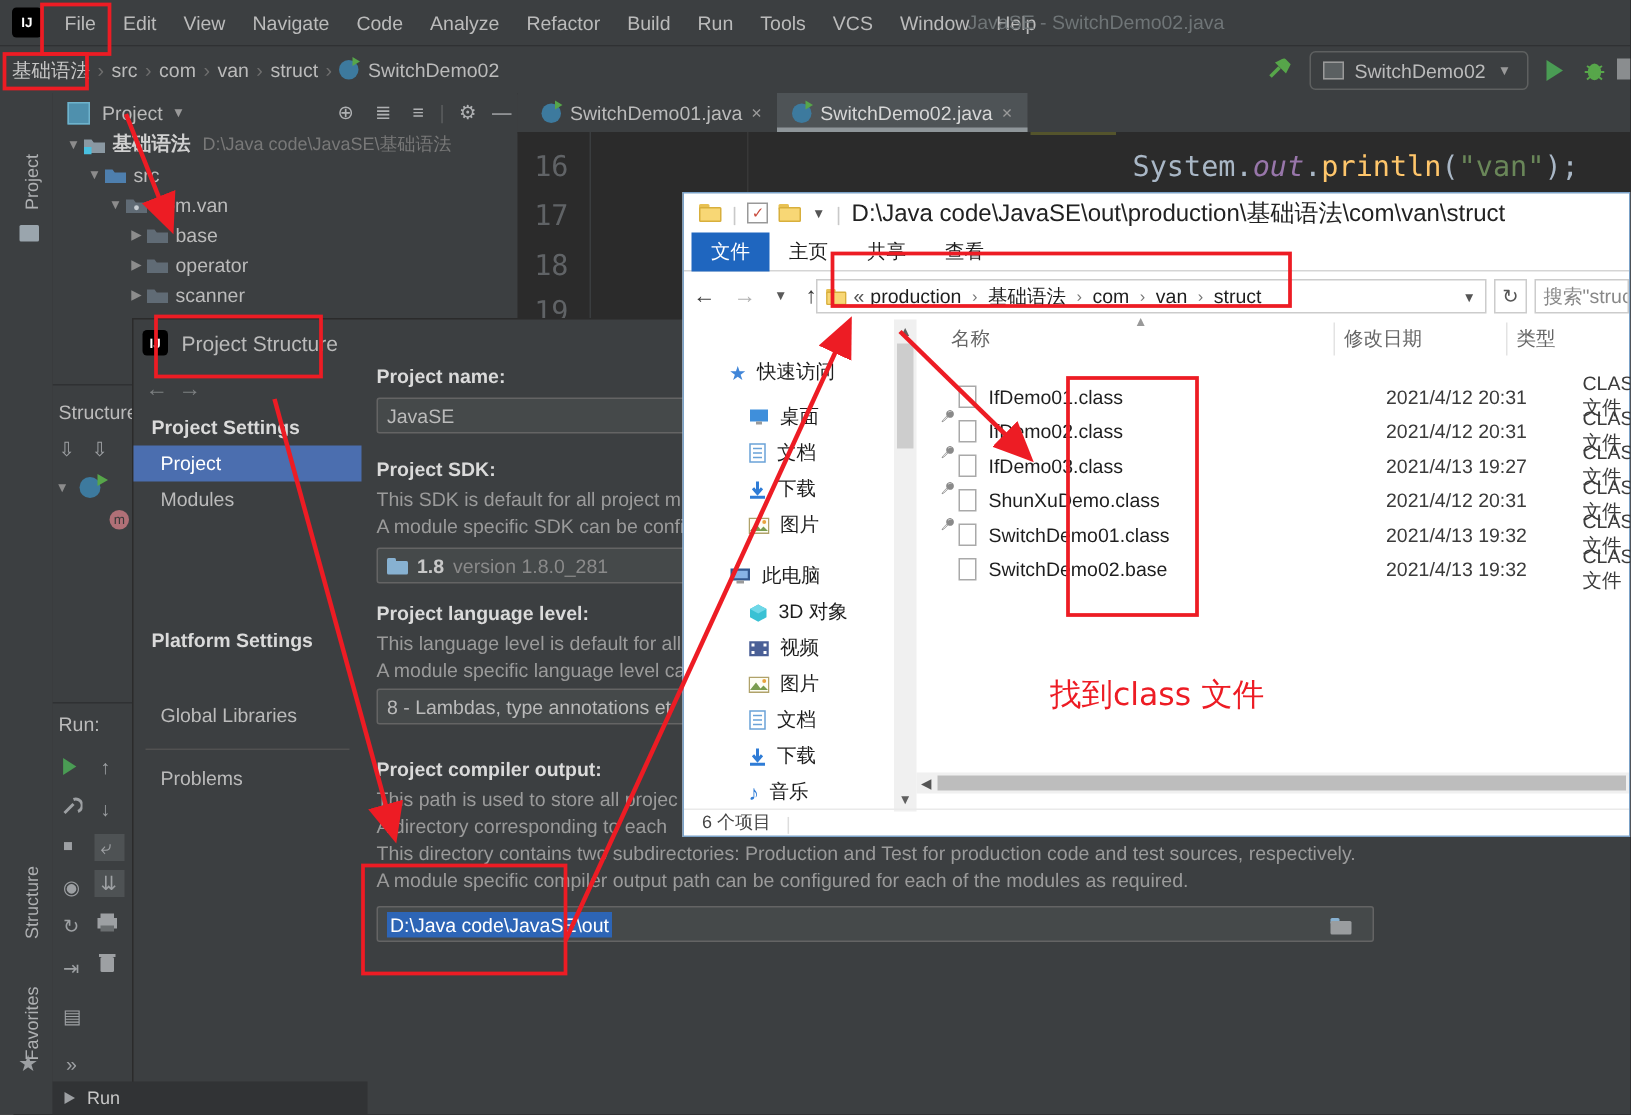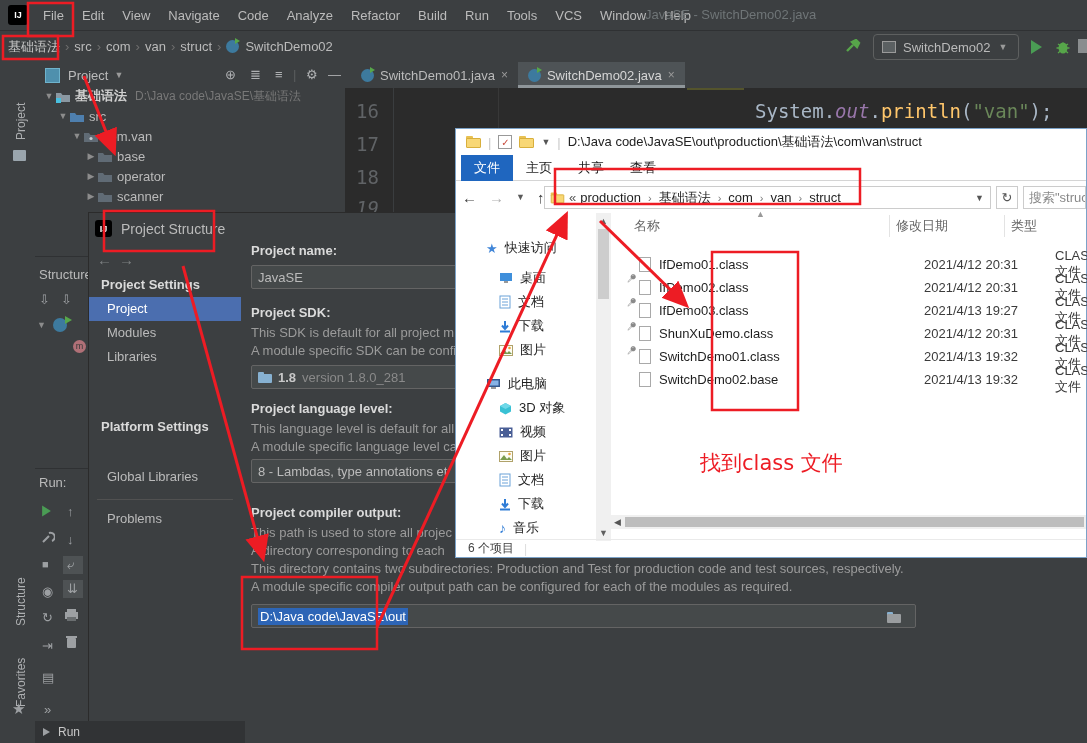--- a/index.html
+++ b/index.html
@@ -252,21 +252,21 @@
     </div>
   </div>
 
   <div class="abs codearea">
     <div class="gutline"></div>
     <div class="indguide"></div>
     <div class="lnum" style="top:-20px;">15</div>
     <div class="lnum" style="top:12px;">16</div>
     <div class="lnum" style="top:45px;">17</div>
     <div class="lnum" style="top:78px;">18</div>
-    <div class="lnum" style="top:109px;font-style:italic;">19</div>
+    <div class="lnum" style="top:109px;">19</div>
     <div class="abs" style="left:285px;top:-20px;white-space:pre;"><span class="kw">case</span><span> </span><span class="hlv">"van"</span><span class="idn"> :</span></div>
     <div class="abs" style="left:410px;top:12px;white-space:pre;"><span class="idn">System</span><span class="idn">.</span><span class="fld">out</span><span class="idn">.</span><span class="mth">println</span><span class="idn">(</span><span class="str">"van"</span><span class="idn">);</span></div>
   </div>
 
   <div class="abs sliver">
     <div class="abs" style="left:0;top:0;width:53px;height:1px;background:#2f3133;"></div>
     <div class="abs" style="left:4px;top:11px;white-space:nowrap;">Structure</div>
     <span class="gico" style="left:4px;top:36px;">⇩</span>
     <span class="gico" style="left:26px;top:36px;">⇩</span>
     <span class="gico" style="left:2px;top:64px;font-size:9px;color:#8c8c8c;">▼</span>
@@ -312,21 +312,20 @@
       <span class="ijlogo" style="margin:0;width:17px;height:17px;">IJ</span>
       <span>Project Structure</span>
     </div>
     <span class="dnavarrow" style="left:8px;">←</span>
     <span class="dnavarrow" style="left:30px;">→</span>
 
     <div class="dsb">
       <div class="hd" style="top:4px;">Project Settings</div>
       <div class="it sel" style="top:24px;">Project</div>
       <div class="it" style="top:48px;">Modules</div>
-      <div class="it" style="top:72px;">Libraries</div>
       <div class="hd" style="top:146px;">Platform Settings</div>
       <div class="it" style="top:192px;">Global Libraries</div>
       <div class="abs" style="left:8px;top:226px;width:136px;height:1px;background:#515151;"></div>
       <div class="it" style="top:234px;">Problems</div>
     </div>
 
     <div class="dmain">
       <div class="dlabel" style="left:10px;top:30px;">Project name:</div>
       <div class="dfield" style="left:10px;top:52px;width:440px;">
         <span>JavaSE</span>
@@ -366,21 +365,21 @@
       <span class="folder16">
           <i></i>
         </span>
       <span class="qdiv">|</span>
       <span style="width:12px;height:12px;border:1px solid #999;display:inline-flex;align-items:center;justify-content:center;color:#c84a3c;font-size:10px;">✓</span>
       <span class="folder16">
           <i></i>
         </span>
       <span style="color:#555;font-size:9px;">▼</span>
       <span class="qdiv">|</span>
-      <span style="font-size:13px;color:#222;">D:\Java code\JavaSE\out\production\基础语法\com\van\struct</span>
+      <span style="font-size:16px;color:#222;">D:\Java code\JavaSE\out\production\基础语法\com\van\struct</span>
     </div>
     <div class="ribbon">
       <span class="rtab file" style="margin-left:5px;">文件</span>
       <span class="rtab">主页</span>
       <span class="rtab">共享</span>
       <span class="rtab">查看</span>
     </div>
     <div class="navrow">
       <span class="navarrow" style="color:#3c3c3c;">←</span>
       <span class="navarrow" style="color:#b0b0b0;">→</span>

